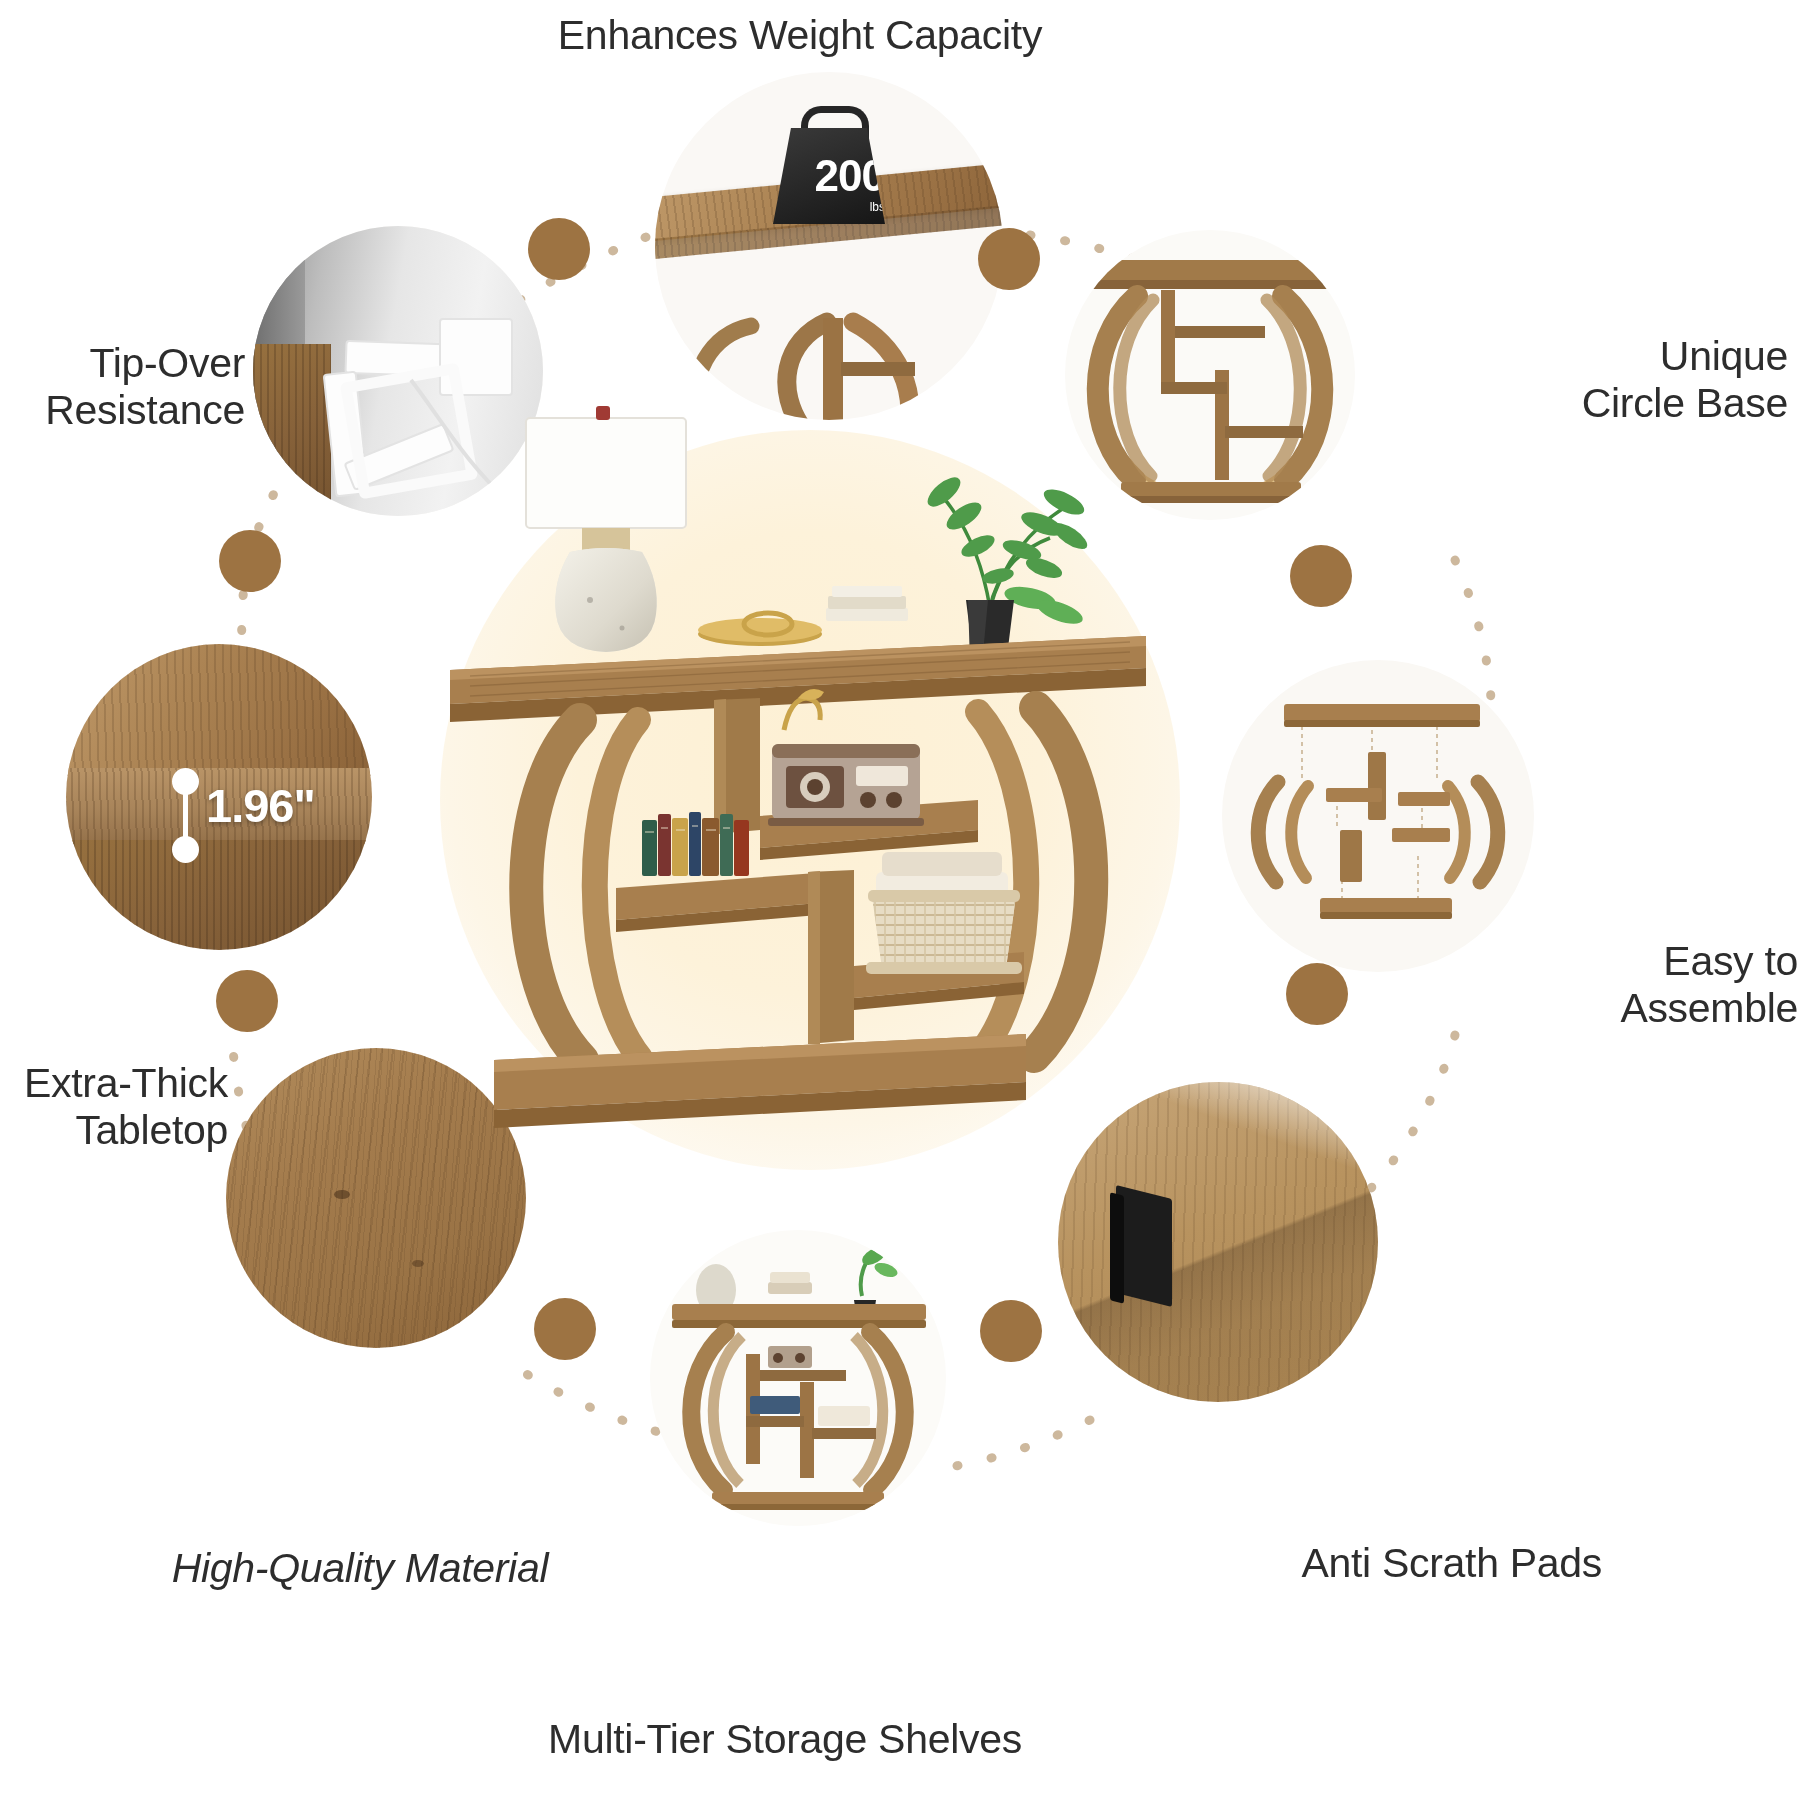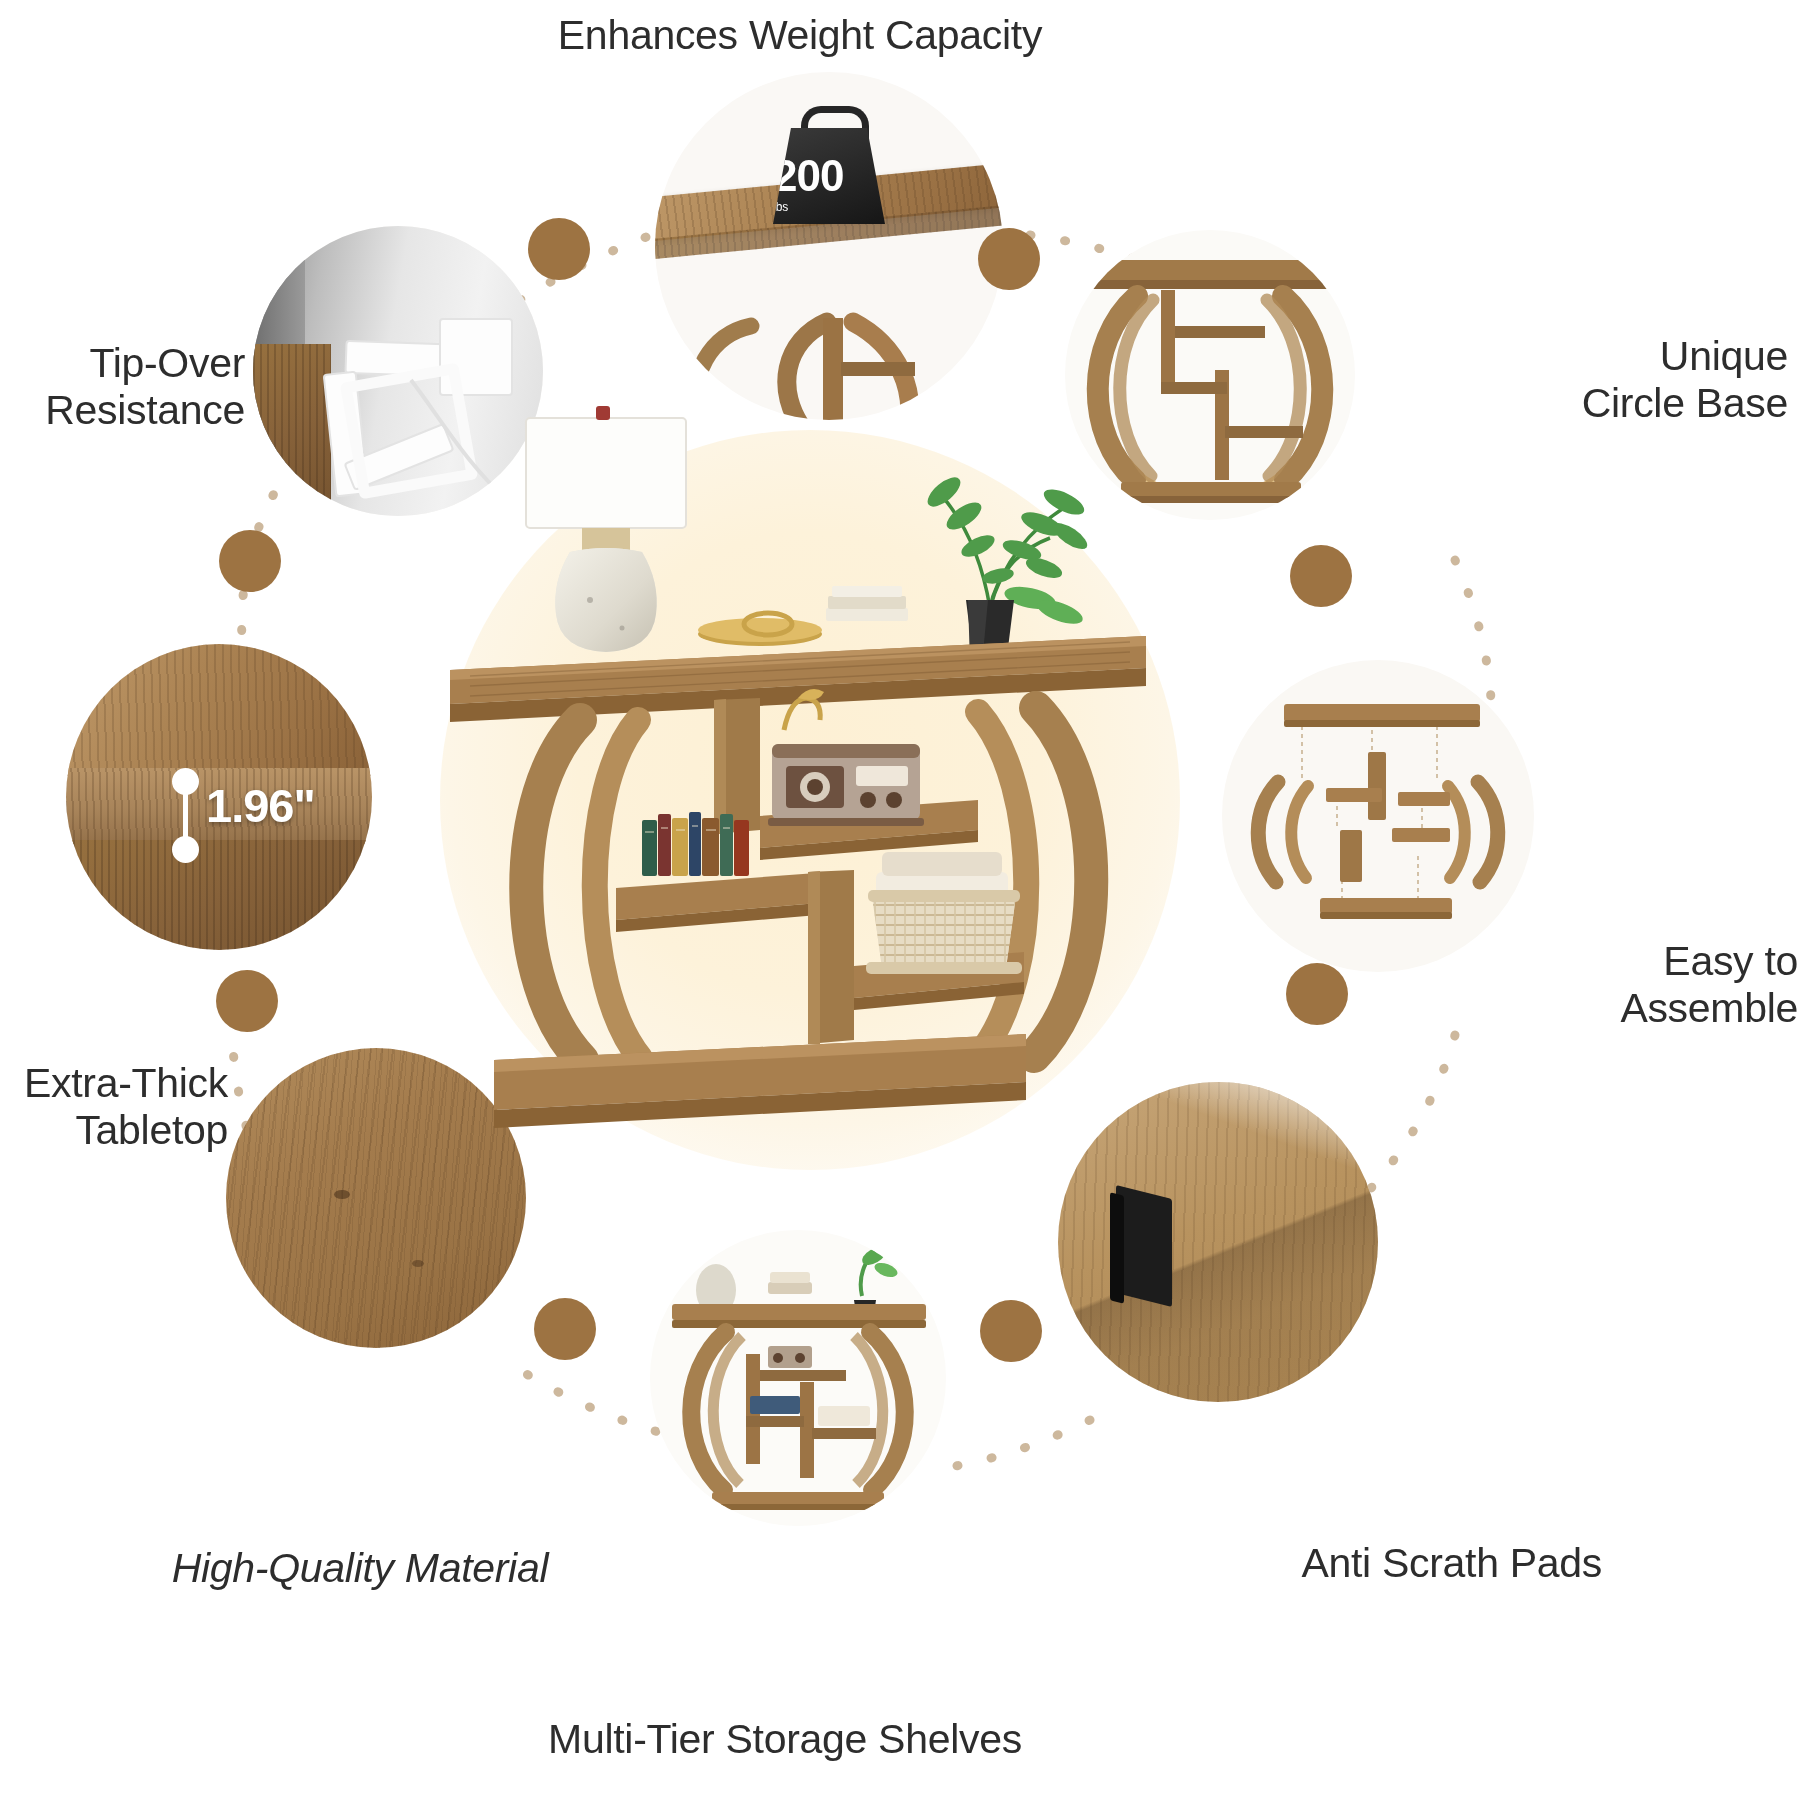--- a/index.html
+++ b/index.html
@@ -68,21 +68,21 @@
   .arc{
     position:absolute;border-radius:50%;
     border-style:solid;border-color:transparent;
   }
 
   
   .weight{
     position:absolute;
     background:linear-gradient(160deg,#3a3a3a,#161616);
     clip-path:polygon(16% 0,84% 0,100% 100%,0 100%);
-    color:#fff;text-align:left;
+    color:#fff;text-align:right;
   }
   .weight .n{font-size:44px;font-weight:700;line-height:1;padding-top:26px;letter-spacing:-1px;}
   .weight .u{font-size:12px;font-weight:400;line-height:1;padding-top:3px;}
   .whandle{
     position:absolute;border:7px solid #262626;border-bottom:none;
     border-radius:20px 20px 0 0;background:transparent;
   }
   .strapbit{position:absolute;background:#fdfdfd;border:2px solid #e3e3e3;border-radius:4px;}
 
   

